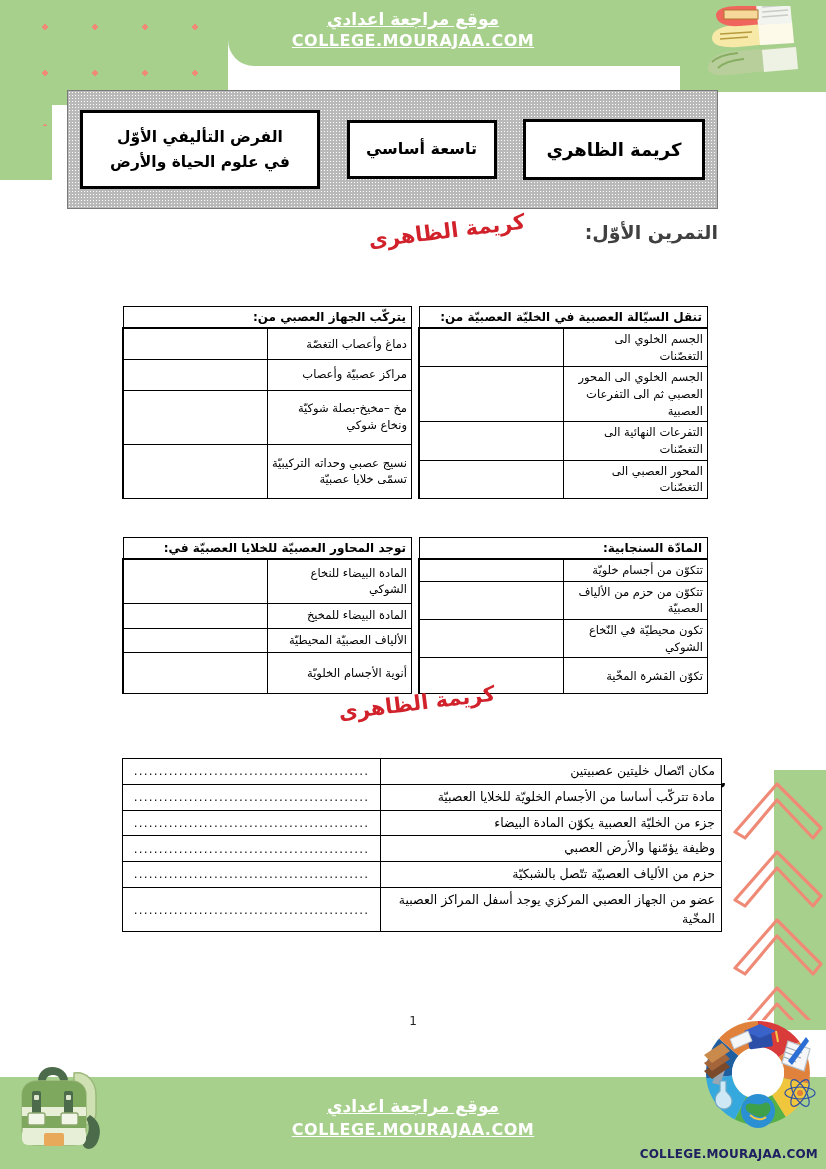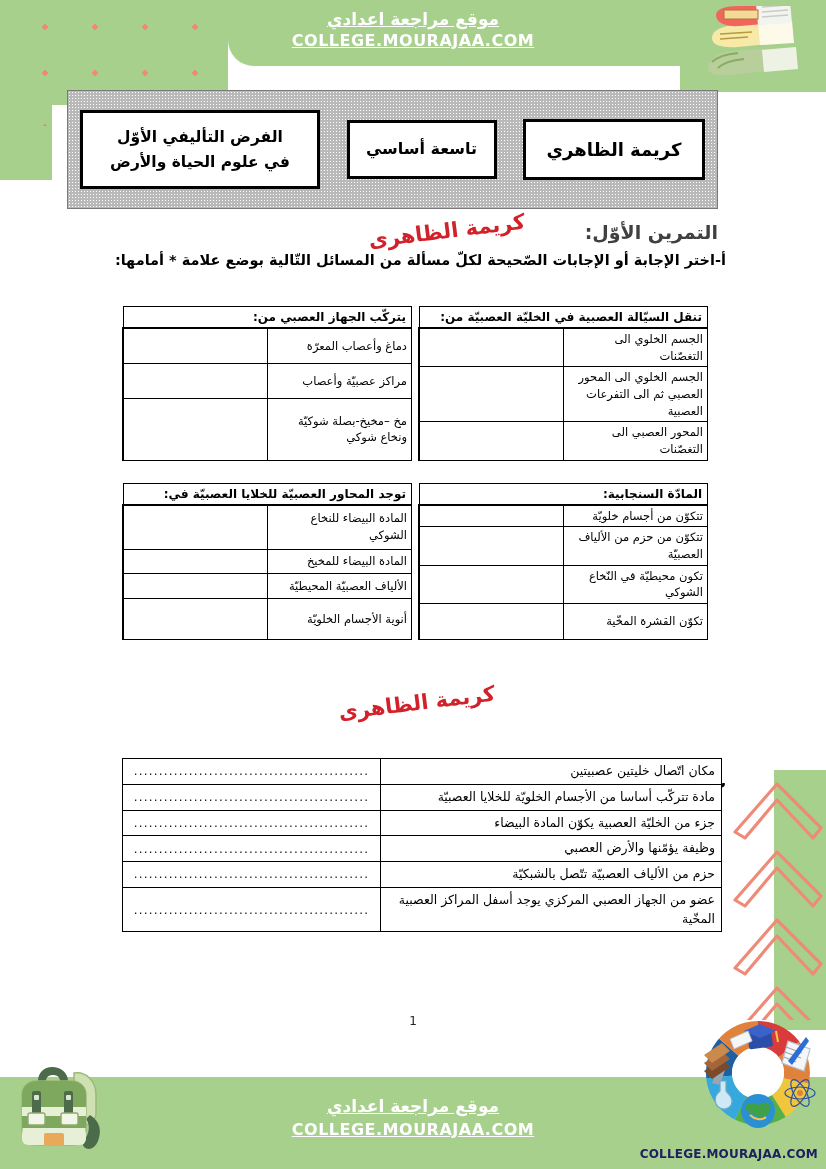--- a/index.html
+++ b/index.html
@@ -226,21 +226,21 @@
     font-size: 12px;
     text-align: right;
     padding: 3px 5px;
     border-bottom: 2px solid #000;
   }
   .mcq-table .mark-cell { width: 30px; border-left: 2px solid #000; }
   .mcq-table .opt-cell  { text-align: right; line-height: 1.45; }
   .mcq-table tr.tall td { height: 36px; }
   .mcq-table tr.short td { height: 19px; }
 
-  .mcq-row2 { margin-top: 16px; }
+  .mcq-row2 { margin-top: 32px; }
 
   
   .wm-2 {
     position: absolute; top: 625px; right: 330px;
     font-size: 21px; z-index: 3;
   }
   .part-b {
     position: absolute; top: 708px; right: 100px; left: 100px;
     font-size: 15px; font-weight: bold; color: #000;
     text-align: right; z-index: 3;
@@ -316,59 +316,66 @@
       <div>في علوم الحياة والأرض</div>
     </div>
     <div class="tbox tbox-grade">تاسعة أساسي</div>
     <div class="tbox tbox-name">كريمة الظاهري</div>
   </div>
 
   <div class="ex-head">
     <span class="ex-title">التمرين الأوّل:</span>
     <span class="wm wm-1">كريمة الظاهرى</span>
   </div>
-  <div class="ex-sub">أ-اختر الإجابة أو الإجابات الصّحيحة لكلّ مسألة من المسائل التّالية بوضع علامة * أمامها:</div>
 
   <div class="mcq-grid">
 
     <table class="mcq-table">
       <thead>
         <tr>
             <th colspan="2">يتركّب الجهاز العصبي من:</th>
           </tr>
       </thead>
       <tbody>
         <tr class="short">
-          <td class="opt-cell">دماغ وأعصاب المعرّة</td>
+          <td class="opt-cell">دماغ وأعصاب التغصّة</td>
           <td class="mark-cell"></td>
         </tr>
         <tr class="short">
           <td class="opt-cell">مراكز  عصبيّة وأعصاب</td>
           <td class="mark-cell"></td>
         </tr>
         <tr class="short">
           <td class="opt-cell">مخ –مخيخ-بصلة شوكيّة ونخاع شوكي</td>
+          <td class="mark-cell"></td>
+        </tr>
+        <tr class="tall">
+          <td class="opt-cell">نسيج عصبي وحداته التركيبيّة تسمّى خلايا عصبيّة</td>
           <td class="mark-cell"></td>
         </tr>
       </tbody>
     </table>
 
     <table class="mcq-table">
       <thead>
         <tr>
             <th colspan="2">تنقل السيّالة العصبية في الخليّة العصبيّة من:</th>
           </tr>
       </thead>
       <tbody>
         <tr class="short">
           <td class="opt-cell">الجسم الخلوي الى التغصّنات</td>
           <td class="mark-cell"></td>
         </tr>
         <tr class="tall">
           <td class="opt-cell">الجسم الخلوي الى المحور العصبي ثم الى التفرعات العصبية</td>
+          <td class="mark-cell"></td>
+        </tr>
+        <tr class="short">
+          <td class="opt-cell">التفرعات النهائية الى التغصّنات</td>
           <td class="mark-cell"></td>
         </tr>
         <tr class="short">
           <td class="opt-cell">المحور العصبي الى التغصّنات</td>
           <td class="mark-cell"></td>
         </tr>
       </tbody>
     </table>
 
     <table class="mcq-table mcq-row2">

